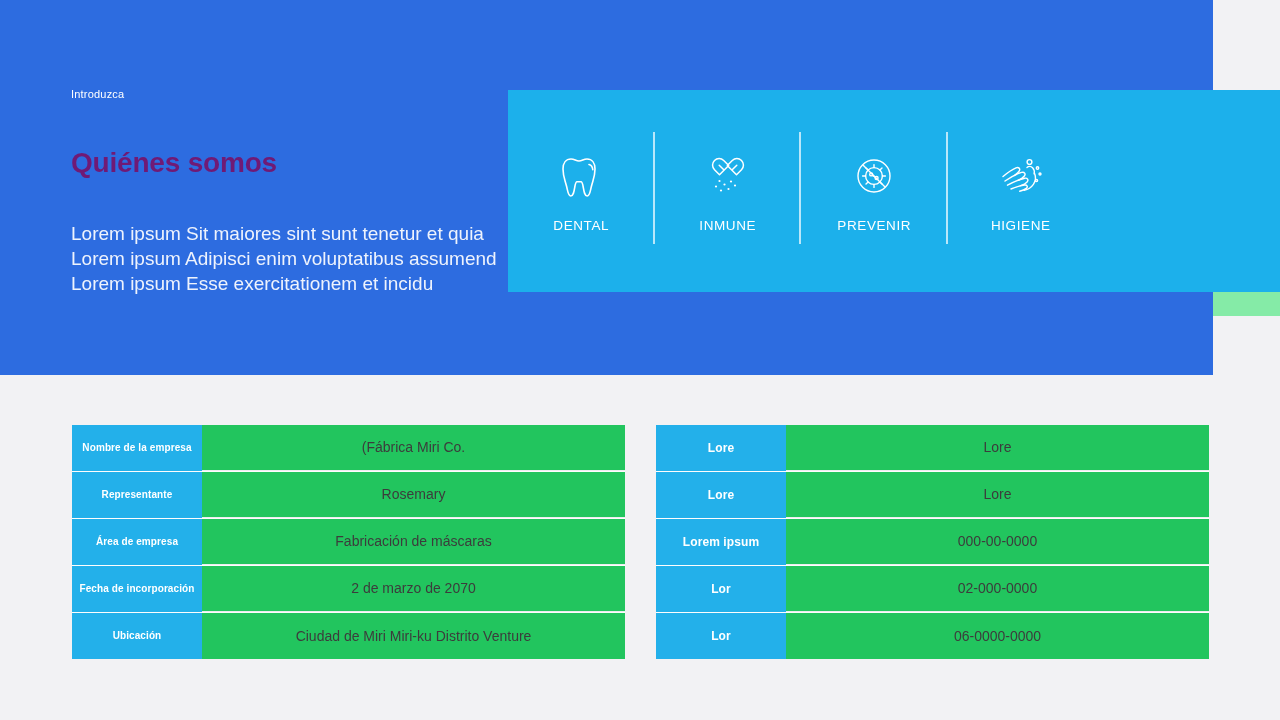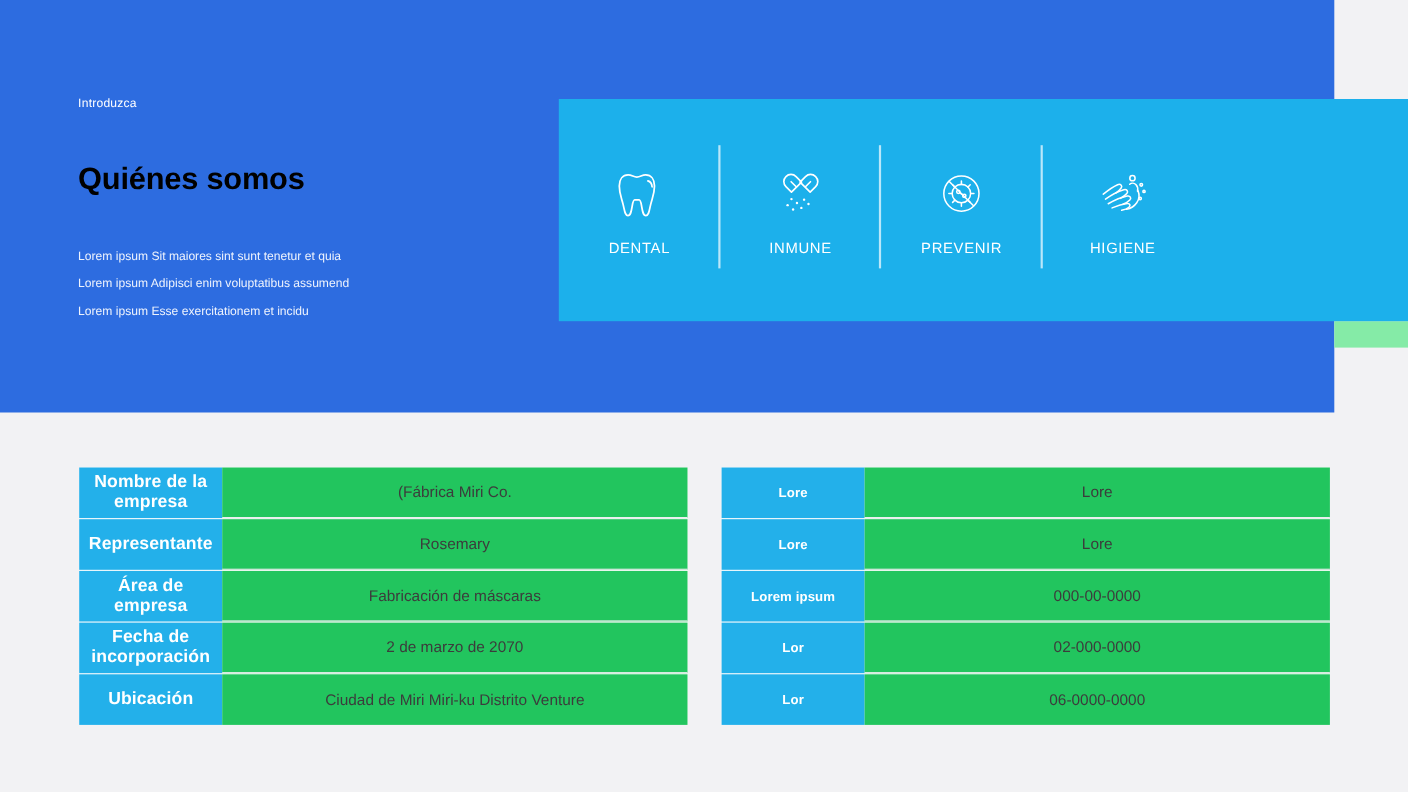--- a/index.html
+++ b/index.html
@@ -27,25 +27,25 @@
     width: 772px; height: 202px;
     background: #1cb0eb;
   }
 
   .intro-eyebrow {
     position: absolute; left: 71px; top: 88px;
     font-size: 11px; color: #ffffff; letter-spacing: .2px;
   }
   .intro-title {
     position: absolute; left: 71px; top: 147px;
-    font-size: 28px; font-weight: bold; color: #000000; letter-spacing: -.2px;
+    font-size: 28px; font-weight: bold; color: #701a75; letter-spacing: -.2px;
   }
   .intro-lines {
     position: absolute; left: 71px; top: 221px;
-    font-size: 11px; color: #eef3fd; line-height: 25px;
+    font-size: 19px; color: #eef3fd; line-height: 25px;
   }
   .intro-lines div { white-space: nowrap; }
 
   
   .icon-strip {
     position: absolute; left: 508px; top: 90px;
     width: 828px; height: 202px;
     display: flex; align-items: center;
   }
   .icon-cell {
@@ -75,21 +75,21 @@
 
   .t-row { display: flex; height: 45.5px; margin-bottom: 0; }
   .t-row + .t-row { margin-top: 1.5px; }
 
   .t-key {
     display: flex; align-items: center; justify-content: center;
     background: #23b0ea; color: #ffffff;
     font-weight: bold; letter-spacing: .1px;
     text-align: center;
   }
-  .left  .t-key { width: 130px; font-size: 16px; }
+  .left  .t-key { width: 130px; font-size: 10px; }
   .right .t-key { width: 130px; font-size: 12px; }
 
   .t-val {
     flex: 1;
     display: flex; align-items: center; justify-content: center;
     background: #22c55e; color: #3c3c3c;
     font-size: 14px;
     border-bottom: 1px solid #ededf0;
   }
   .t-row:last-child .t-val { border-bottom: none; }

